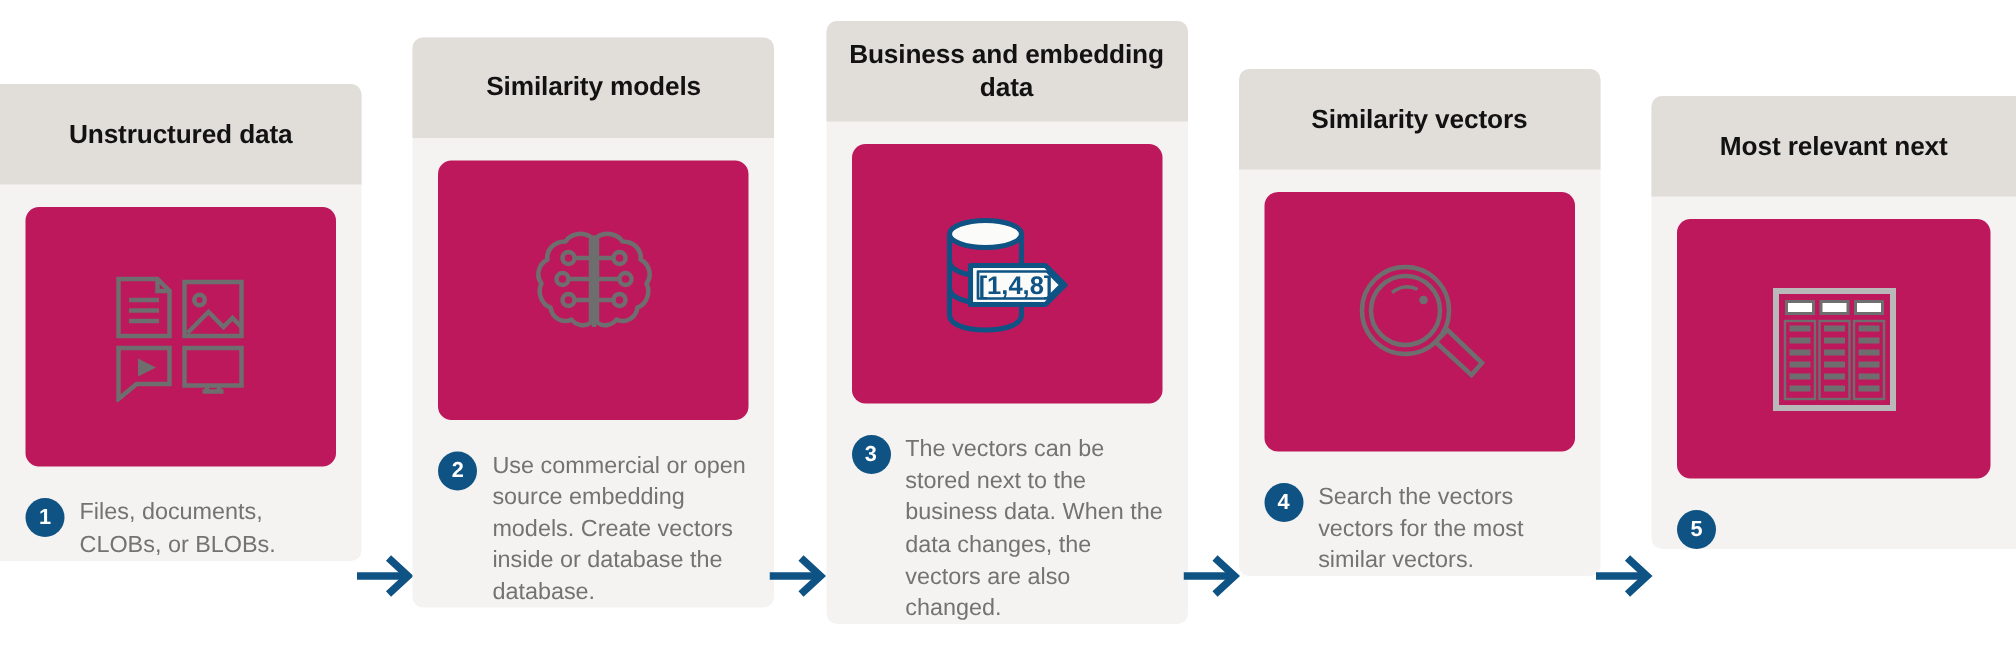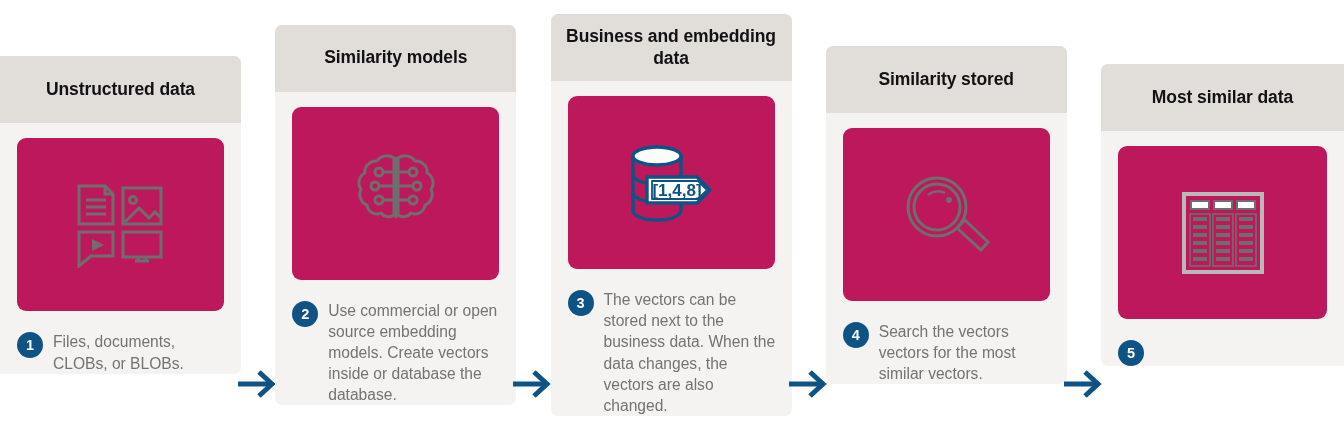--- a/index.html
+++ b/index.html
@@ -218,21 +218,21 @@
         <g stroke="#0E5384" stroke-width="5" fill="none">
           <line x1="0" y1="17" x2="31" y2="17"></line>
           <polyline points="21,5 34,17 21,29"></polyline>
         </g>
       </svg>
     </div>
   </div>
 
   <div class="col">
     <div class="header">
-      <h2>Similarity stored</h2>
+      <h2>Similarity vectors</h2>
     </div>
     <div class="card">
       <div class="icon-wrap">
         <svg width="92" height="86" viewBox="0 0 92 86">
           <g fill="none" stroke="#6E6E6E" stroke-width="3">
             <circle cx="37" cy="36" r="29"></circle>
             <circle cx="37" cy="36" r="23"></circle>
             <path d="M28 24 c5 -4 12 -5 17 -2" stroke-width="2.4"></path>
             <circle cx="49" cy="29" r="1.4" fill="#6E6E6E"></circle>
             <path d="M57 57 l24 22 l7 -8 l-23 -22 z"></path>
@@ -252,21 +252,21 @@
         <g stroke="#0E5384" stroke-width="5" fill="none">
           <line x1="0" y1="17" x2="31" y2="17"></line>
           <polyline points="21,5 34,17 21,29"></polyline>
         </g>
       </svg>
     </div>
   </div>
 
   <div class="col last">
     <div class="header">
-      <h2>Most similar data</h2>
+      <h2>Most relevant next</h2>
     </div>
     <div class="card">
       <div class="icon-wrap">
         <svg width="82" height="82" viewBox="0 0 82 82">
           <rect x="2" y="2" width="78" height="78" fill="none" stroke="#B9B9B9" stroke-width="4"></rect>
           <g fill="#6E6E6E">
             <rect x="8" y="8" width="20" height="10"></rect>
               <rect x="10" y="10" width="16" height="6" fill="#ffffff"></rect>
             <rect x="31" y="8" width="20" height="10"></rect>
               <rect x="33" y="10" width="16" height="6" fill="#ffffff"></rect>

